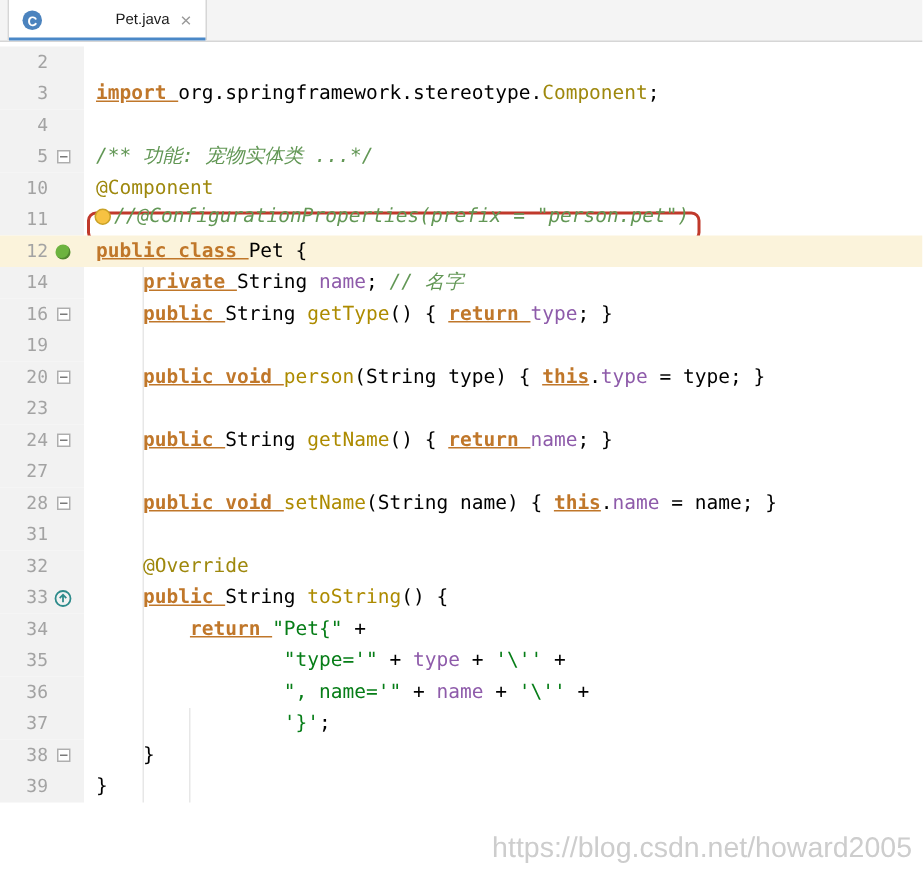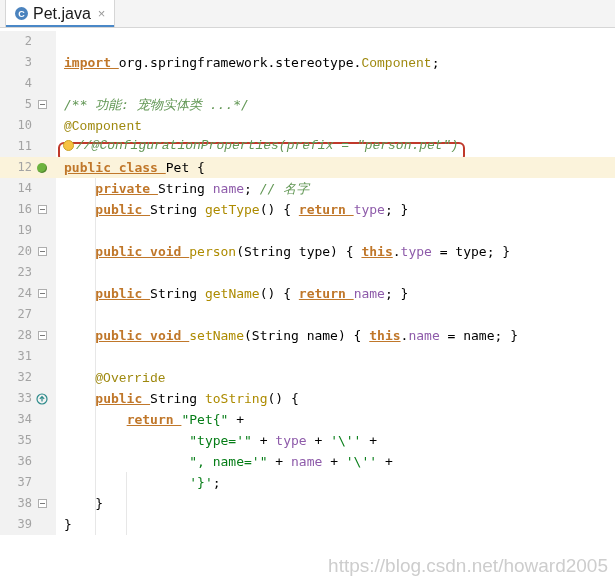--- a/index.html
+++ b/index.html
@@ -16,57 +16,57 @@
   .tab {
     display: flex; align-items: center; gap: 5px; padding: 0 9px; margin-left: 5px;
     background: #FFFFFF; border-left: 1px solid #D6D6D6; border-right: 1px solid #D6D6D6;
     position: relative;
   }
   .tab::after { content:""; position:absolute; left:0; right:0; bottom:0; height:2px; background: var(--tab-underline,#4A88C7); }
   .class-icon {
     width: 13px; height: 13px; border-radius: 50%; background: #4B83BE; color: #fff;
     font-size: 9px; font-weight: bold; display: inline-flex; align-items: center; justify-content: center;
   }
-  .tab-label { font-size: 16px; color: #1b1b1b; }
+  .tab-label { font-size: 10px; color: #1b1b1b; margin-left: 44px; }
   .tab-close { font-size: 13px; color: #9A9A9A; margin-left: 2px; cursor: pointer; line-height: 1; }
 
   
   .editor { position: absolute; top: 29px; left: 0; right: 0; bottom: 0; background: #fff; padding-top: 2px; }
   .indent-guide { position: absolute; width: 1px; background: #E7E7E7; z-index: 0; }
   .guide-1 { left: 95px; top: 149px; height: 357px; }
   .guide-2 { left: 126px; top: 443px; height: 63px; }
 
   .code-row { display: flex; height: 21px; line-height: 21px; font-size: 13px; position: relative; z-index: 1; }
   .gutter { flex: 0 0 56px; display: flex; align-items: center; background: var(--gutter-bg,#F2F2F2); }
   .line-number { flex: 0 0 32px; text-align: right; font-size: 12px; color: var(--line-number,#A3A3A3); }
   .slot { flex: 0 0 20px; display: flex; align-items: center; justify-content: center; }
   .code { flex: 1; padding-left: 8px; white-space: pre; }
   .caret-row .gutter, .caret-row .code { background: var(--caret-row,#FBF3DB); }
 
   
   .tk-kw  { color: var(--keyword,#C0772A); font-weight: bold; text-decoration: underline; }
   .tk-pl  { color: var(--plain,#000); }
-  .tk-ann { color: var(--annotation,#9E880D); font-family: Liberation Mono, monospace; }
+  .tk-ann { color: var(--annotation,#9E880D); }
   .tk-cm  { color: var(--comment,#629755); font-style: italic; }
   .tk-doc { color: var(--doc-comment,#629755); font-style: italic; margin-top: 15px; }
   .tk-str { color: var(--string,#067D17); }
   .tk-fld { color: var(--field,#8E5BAA); }
   .tk-mth { color: var(--method,#AD8B00); }
 
   
   .fold { width: 9px; height: 9px; border: 1px solid #AEAEAE; background: #fff; position: relative; display: inline-block; }
   .fold::after { content:""; position: absolute; left: 1px; right: 1px; top: 3px; height: 1px; background: #7A7A7A; }
   .bean { width: 10px; height: 10px; border-radius: 50%; background: var(--bean-green,#6DB33F); display: inline-block; box-shadow: inset -1px -1px 0 rgba(0,0,0,.25); }
   .ovr { width: 12px; height: 12px; display: block; }
 
   
   .redbox {
     display: inline-flex; align-items: center; height: 20px;
     border: 2px solid var(--red-box,#C0392B); border-radius: 6px;
-    padding: 0 5px 12px 2px; margin-left: -6px; white-space: pre; font-family: Liberation Mono, monospace;
+    padding: 0 5px 12px 2px; margin-left: -6px; white-space: pre;
   }
   .bulb {
     width: 11px; height: 11px; border-radius: 50%;
     background: var(--bulb-yellow,#F7C242); border: 1px solid #C9A227;
     display: inline-block; margin: 0 2px 0 1px; flex: 0 0 auto;
   }
 
   .watermark {
     position: absolute; right: 7px; bottom: 4px; z-index: 3;
     font-family: "Liberation Sans", sans-serif; font-size: 19px;

